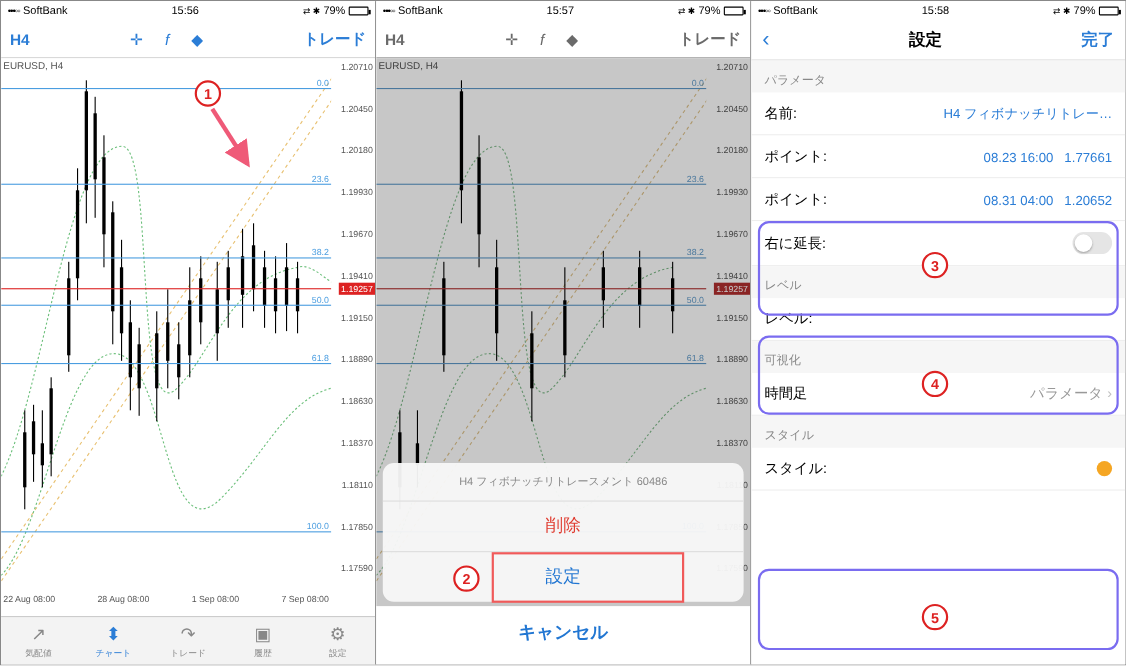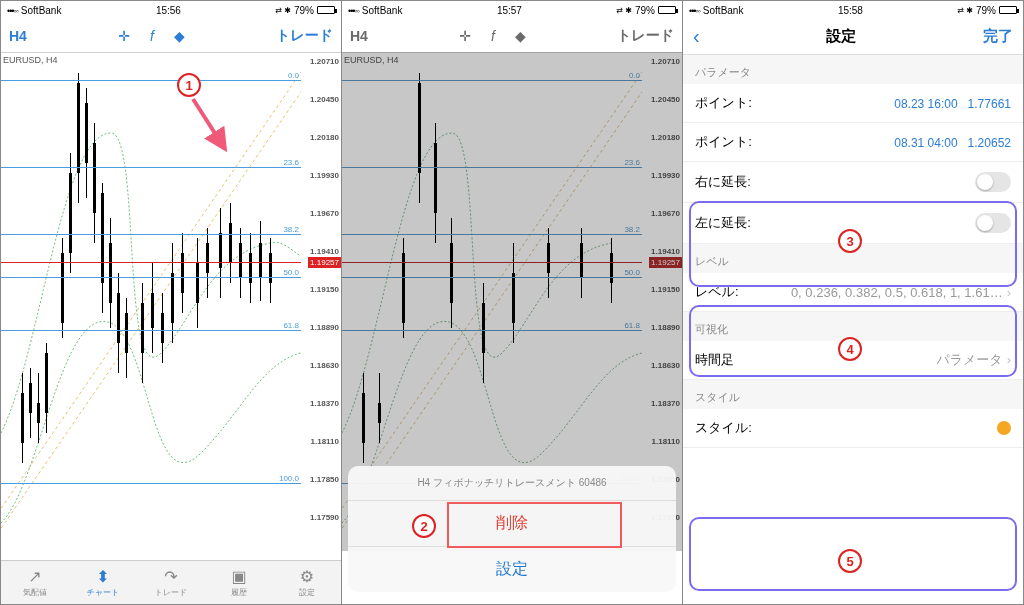--- a/index.html
+++ b/index.html
@@ -17,21 +17,21 @@
 .bt-icon { font-size: 8px; }
 .topbar { display: flex; align-items: center; justify-content: space-between; height: 34px; padding: 0 8px; border-bottom: 1px solid #d0d0d0; font-size: 14px; }
 .topbar .tf { color: #2b7dd6; font-weight: 600; }
 .topbar.gray .tf, .topbar.gray .trade { color: #888; }
 .topbar .icons { display: flex; gap: 20px; color: #2b7dd6; }
 .topbar.gray .icons { color: #888; }
 .topbar .trade { color: #2b7dd6; font-weight: 600; }
 .chart-area { position: relative; height: 498px; background: #fff; overflow: hidden; }
 .pair-label { position: absolute; top: 2px; left: 2px; font-size: 9px; color: #555; }
 .y-axis { position: absolute; right: 0; top: 0; bottom: 0; width: 40px; }
-.y-axis .tick { position: absolute; right: 2px; font-size: 8px; color: #555; transform: translateY(-50%); font-weight: bold; }
+.y-axis .tick { position: absolute; right: 2px; font-size: 8px; color: #555; transform: translateY(-50%); }
 .x-axis .tick { font-size: 8px; color: #555; }
 .price-tag { position: absolute; right: 0; background: #d22; color: #fff; font-size: 8px; padding: 1px 2px; }
 .price-line { position: absolute; left: 0; right: 40px; height: 1px; background: #d22; }
 .fib-line { position: absolute; left: 0; right: 40px; height: 1px; background: #4a9de0; }
 .fib-label { position: absolute; right: 42px; font-size: 8px; color: #4a9de0; transform: translateY(-100%); }
 .bottombar { position: absolute; bottom: 0; left: 0; right: 0; height: 44px; display: flex; border-top: 1px solid #ccc; background: #f3f3f3; }
 .bottombar .btn { flex: 1; display: flex; flex-direction: column; align-items: center; justify-content: center; font-size: 8px; color: #888; }
 .bottombar .btn.active { color: #2b7dd6; }
 .bottombar .btn .ic { font-size: 16px; margin-bottom: 1px; }
 .actionsheet { position: absolute; left: 6px; right: 6px; bottom: 6px; }
@@ -206,20 +206,26 @@
           <span class="tick" style="top: 160px;">1.19670</span>
           <span class="tick" style="top: 198px;">1.19410</span>
           <span class="tick" style="top: 236px;">1.19150</span>
           <span class="tick" style="top: 274px;">1.18890</span>
           <span class="tick" style="top: 312px;">1.18630</span>
           <span class="tick" style="top: 350px;">1.18370</span>
           <span class="tick" style="top: 388px;">1.18110</span>
           <span class="tick" style="top: 426px;">1.17850</span>
           <span class="tick" style="top: 464px;">1.17590</span>
         </div>
+      <div id="xaxis-1" class="x-axis" style="position:absolute;bottom:2px;left:0;right:40px;display:flex;justify-content:space-between;padding:0 2px;">
+          <span class="tick">22 Aug 08:00</span>
+          <span class="tick">28 Aug 08:00</span>
+          <span class="tick">1 Sep 08:00</span>
+          <span class="tick">7 Sep 08:00</span>
+        </div>
 
       <div class="circle-num" style="top:20px;left:176px">1</div>
       <svg class="arrow-svg" style="top:44px;left:190px" width="40" height="60">
         <defs>
             <marker id="ah1" markerWidth="6" markerHeight="6" refX="5" refY="3" orient="auto">
               <path d="M0,0 L6,3 L0,6 Z" fill="#ef5a78"></path>
             </marker>
           </defs>
         <line x1="2" y1="2" x2="34" y2="52" stroke="#ef5a78" stroke-width="4" marker-end="url(#ah1)"></line>
       </svg>
@@ -347,20 +353,21 @@
           </div>
       </div>
     </div>
 
     <div class="actionsheet">
       <div class="group">
         <div class="title">H4 フィボナッチリトレースメント 60486</div>
         <div class="item">削除</div>
         <div class="item blue">設定</div>
       </div>
+      <div class="cancel">キャンセル</div>
     </div>
     <div class="red-box" style="left:105px;bottom:56px;width:175px;height:46px"></div>
     <div class="circle-num" style="bottom:66px;left:70px">2</div>
   </div>
 
   <div class="panel">
     <div class="statusbar">
       <div class="left">
           <span class="dots"></span>
           <span>SoftBank</span>
@@ -373,40 +380,39 @@
         </div>
     </div>
     <div class="nav">
       <span class="back">‹</span>
       <span class="title">設定</span>
       <span class="done">完了</span>
     </div>
 
     <div class="section-header">パラメータ</div>
     <div class="row">
+      <span class="label">名前:</span>
+      <span class="val">H4 フィボナッチリトレー…</span>
+    </div>
+    <div class="row">
       <span class="label">ポイント:</span>
       <span><span class="val">08.23 16:00</span><span class="val2">1.77661</span></span>
     </div>
     <div class="row">
       <span class="label">ポイント:</span>
       <span><span class="val">08.31 04:00</span><span class="val2">1.20652</span></span>
     </div>
     <div class="row">
       <span class="label">右に延長:</span>
       <span class="toggle"></span>
     </div>
-    <div class="row">
-      <span class="label">左に延長:</span>
-      <span class="toggle"></span>
-    </div>
 
     <div class="section-header">レベル</div>
     <div class="row">
       <span class="label">レベル:</span>
-      <span><span class="gray">0, 0.236, 0.382, 0.5, 0.618, 1, 1.61…</span><span class="chev">›</span></span>
     </div>
 
     <div class="section-header">可視化</div>
     <div class="row">
       <span class="label">時間足</span>
       <span><span class="gray">パラメータ</span><span class="chev">›</span></span>
     </div>
 
     <div class="section-header">スタイル</div>
     <div class="row">

